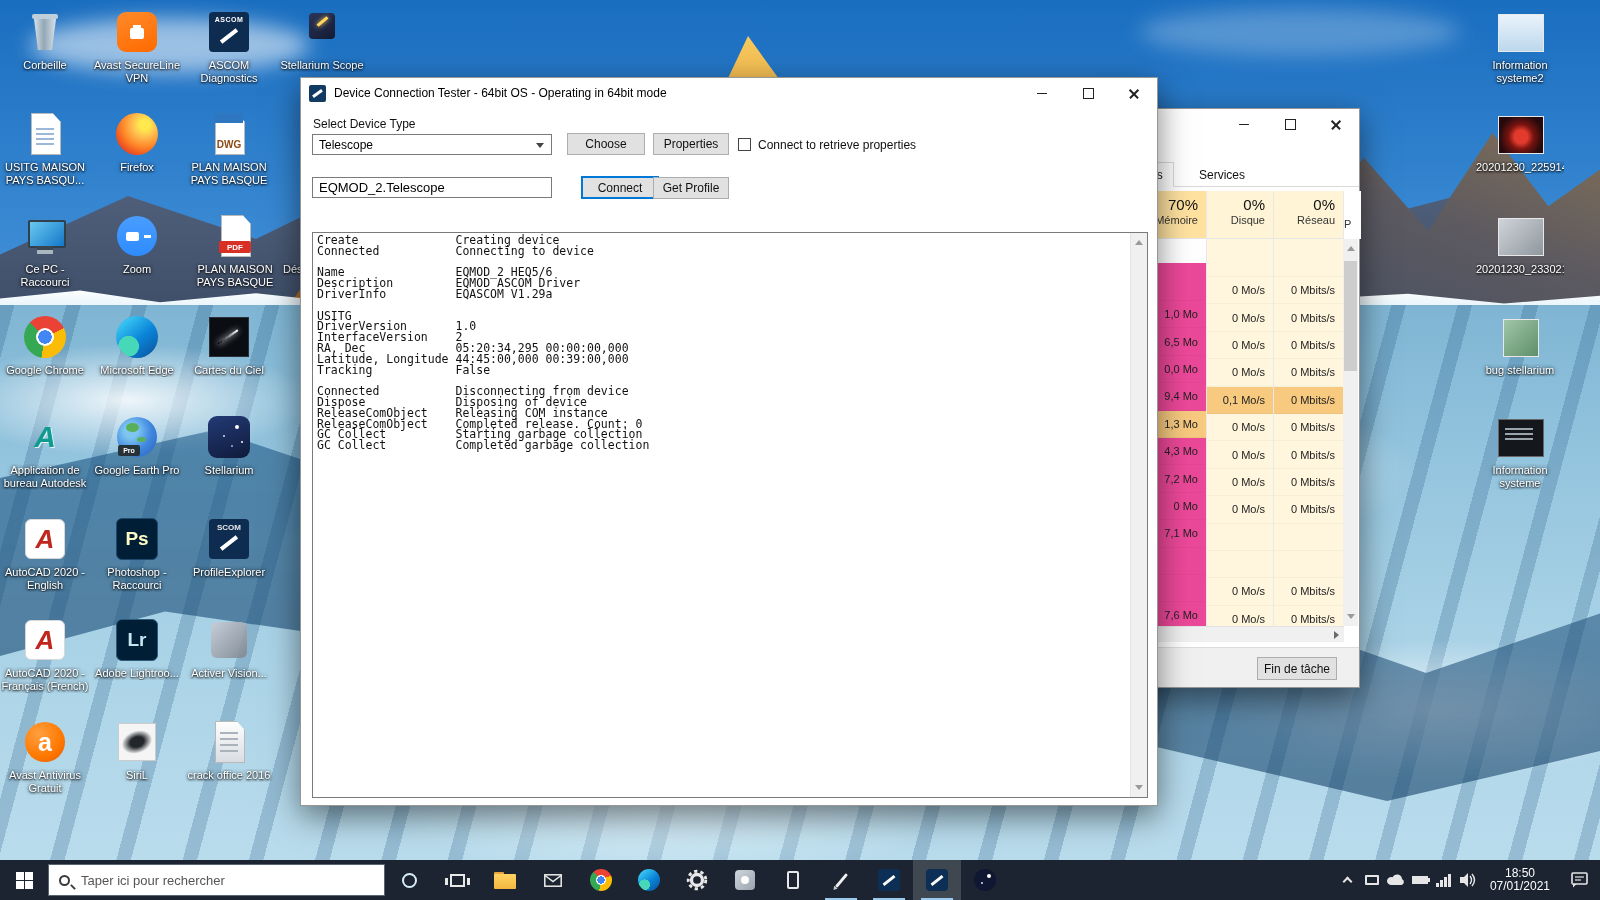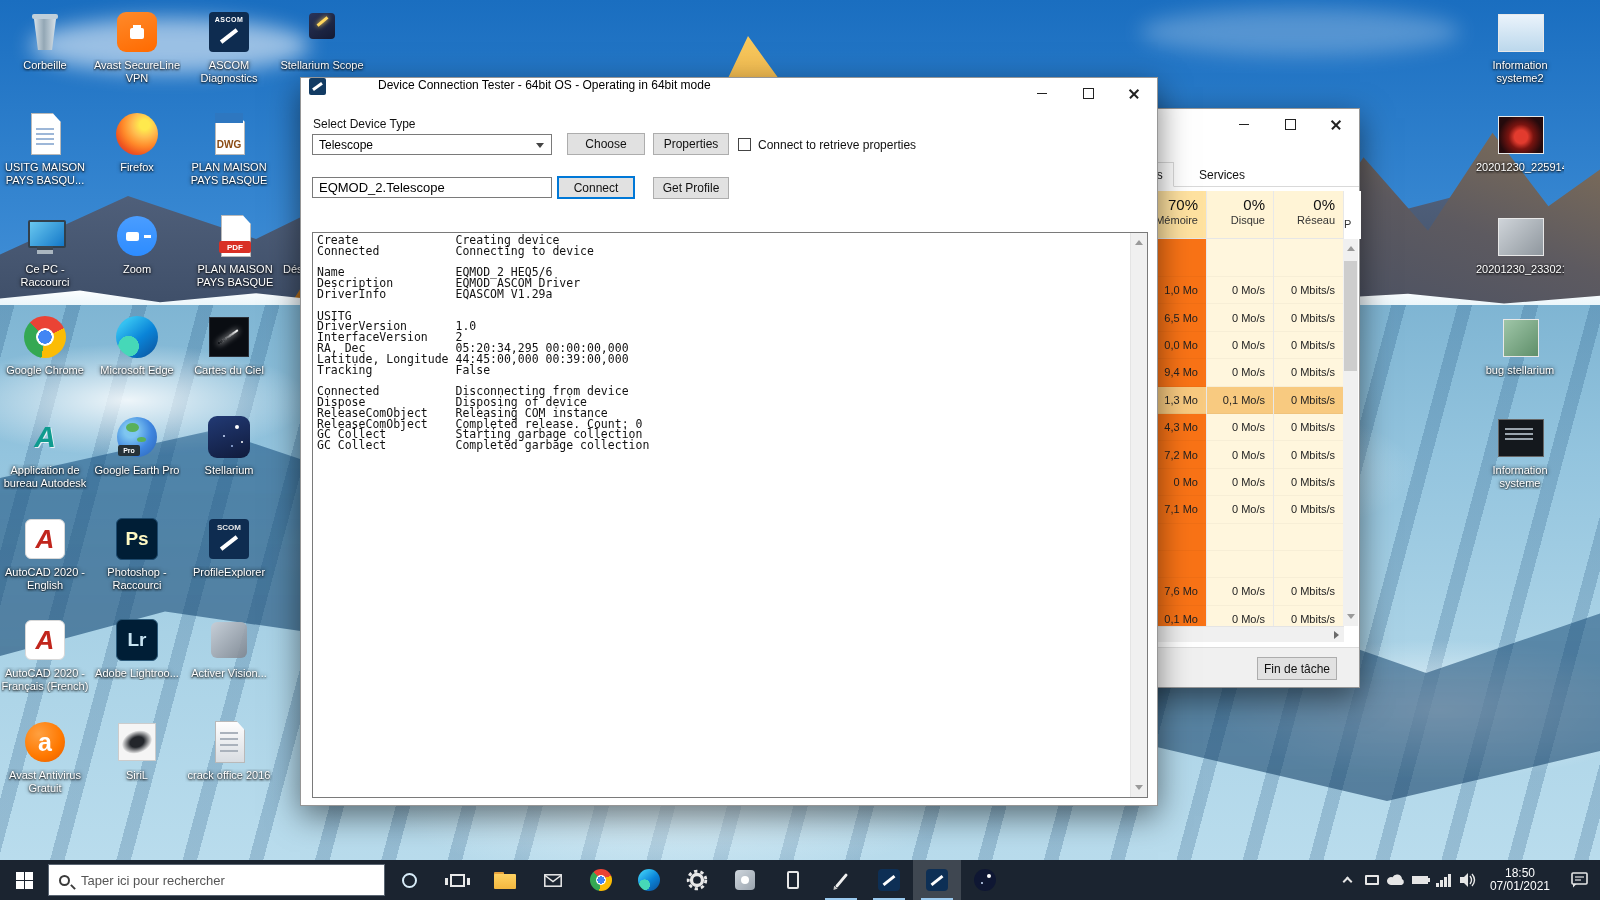--- a/index.html
+++ b/index.html
@@ -147,21 +147,21 @@
   .ic-shot-blue::before { background:linear-gradient(#eaf3fb,#bcd8ec); }
   .ic-photo-red::before { background:radial-gradient(circle at 50% 55%, #e23b2e 0 22%, #7a1410 42%, #240a0c 75%); }
   .ic-photo-gray::before { background:linear-gradient(135deg,#cfd4d9,#8f979e); }
   .ic-photo-green::before { left:7px; width:34px; background:linear-gradient(135deg,#9fc6a8,#5f8f6a); }
   .ic-shot-dark::before { background:#14181d; border-color:#666; }
   .ic-shot-dark::after { content:""; position:absolute; left:9px; top:15px; width:28px; height:14px;
     background:repeating-linear-gradient(#9aa4ad 0 2px,transparent 2px 5px); }
 
   
   .win { position:absolute; background:#fff; border:1px solid #969696; box-shadow:0 10px 30px rgba(0,0,0,.5); }
-  .titlebar { position:relative; height:30px; background:#fff; display:flex; align-items:flex-start; padding-left:8px;gap:44px; }
+  .titlebar { position:relative; height:30px; background:#fff; display:flex; align-items:center; padding-left:8px; }
   .capbtns { position:absolute; right:0; top:0; display:flex; }
   .capbtn { position:relative; width:46px; height:30px; }
   .capbtn.minb::after { content:""; position:absolute; left:18px; top:15px; width:10px; height:1px; background:#222; }
   .capbtn.maxb::after { content:""; position:absolute; left:18px; top:10px; width:9px; height:9px; border:1px solid #222; }
   .capbtn.clsb::before, .capbtn.clsb::after { content:""; position:absolute; left:17px; top:15px; width:12px; height:1.5px; background:#222; }
   .capbtn.clsb::before { transform:rotate(45deg); }
   .capbtn.clsb::after { transform:rotate(-45deg); }
 
   
   .dct { left:300px; top:77px; width:858px; height:729px; z-index:10; }
@@ -174,21 +174,21 @@
   .combo .arrow { position:absolute; right:7px; top:8px; width:0; height:0;
     border-left:4px solid transparent; border-right:4px solid transparent; border-top:5px solid #444; }
   .btn { position:absolute; background:#e1e1e1; border:1px solid #adadad; font-size:12px; color:#111;
     display:flex; align-items:center; justify-content:center; }
   .btn-choose { left:266px; top:55px; width:78px; height:22px; }
   .btn-props { left:352px; top:55px; width:76px; height:22px; }
   .chk { position:absolute; left:437px; top:60px; width:13px; height:13px; border:1px solid #444; background:#fff; }
   .chk-lbl { position:absolute; left:457px; top:60px; font-size:12px; color:#111; }
   .input-devid { position:absolute; left:11px; top:99px; width:240px; height:21px; border:1px solid #7a7a7a; background:#fff;
     font-size:13px; display:flex; align-items:center; padding:0 6px; }
-  .btn-connect { left:256px; top:98px; width:78px; height:23px; border:2px solid #0078d7; }
+  .btn-connect { left:280px; top:98px; width:78px; height:23px; border:2px solid #0078d7; }
   .btn-getprofile { left:352px; top:99px; width:76px; height:22px; }
   .logbox { position:absolute; left:11px; top:154px; width:836px; height:566px; border:1px solid #7a7a7a; background:#fff; overflow:hidden; }
   .logbox pre { margin:0; padding:2px 4px; font-family:"DejaVu Sans Mono","Liberation Mono",monospace;
     font-size:11.5px; line-height:10.8px; color:#111; white-space:pre; }
   .vscroll { position:absolute; right:0; top:0; bottom:0; width:17px; background:#f0f0f0; border-left:1px solid #e4e4e4; }
   .varrow { position:absolute; left:4px; width:0; height:0; border-left:4px solid transparent; border-right:4px solid transparent; }
   .varrow.up { top:7px; border-bottom:5px solid #9a9a9a; }
   .varrow.dn { bottom:7px; border-top:5px solid #9a9a9a; }
 
   
@@ -201,21 +201,21 @@
   .tm-col { position:absolute; top:82px; height:435px; overflow:hidden; border-left:1px solid #e8e8e8; }
   .tm-col .hdr { height:48px; border-bottom:1px solid #e6e6e6; text-align:right; padding:5px 8px 0 0; }
   .tm-col .hdr .pct { font-size:15px; color:#111; }
   .tm-col .hdr .nm { font-size:11px; color:#333; margin-top:1px; }
   .tm-col .tm-body { position:absolute; left:0; right:0; top:48px; bottom:0; }
   .tm-col-mem { left:40px; width:65px; }
   .tm-col-disk { left:105px; width:67px; }
   .tm-col-net { left:172px; width:70px; }
   .tm-col-mem .hdr { background:#ffe2a0; }
   .tm-col-disk .hdr, .tm-col-net .hdr { background:#fff4d6; }
-  .tm-col-mem .tm-body { background:#f97316; }
+  .tm-col-mem .tm-body { background:#ec4899;margin-top:24px; }
   .tm-col-disk .tm-body, .tm-col-net .tm-body { background:#fff6dd; }
   .tm-cell { height:27.4px; font-size:11px; color:#222; display:flex; align-items:center; justify-content:flex-end;
     padding-right:8px; border-bottom:1px solid rgba(0,0,0,.03); }
   .tm-cell.spacer { height:38px; }
   .tm-cell.hl { background:#f8ca80; }
   .tm-colp { position:absolute; left:242px; top:82px; width:18px; height:48px; font-size:11px; color:#333;
     padding-top:27px; border-left:1px solid #e8e8e8; background:#fff; }
   .tm-vscroll { position:absolute; right:1px; top:130px; height:387px; width:15px; background:#f0f0f0; }
   .tm-vscroll .thumb { position:absolute; left:1px; right:1px; top:22px; height:110px; background:#cdcdcd; }
   .tm-hscroll { position:absolute; left:0; top:517px; width:243px; height:16px; background:#f0f0f0; border-top:1px solid #e4e4e4; }

